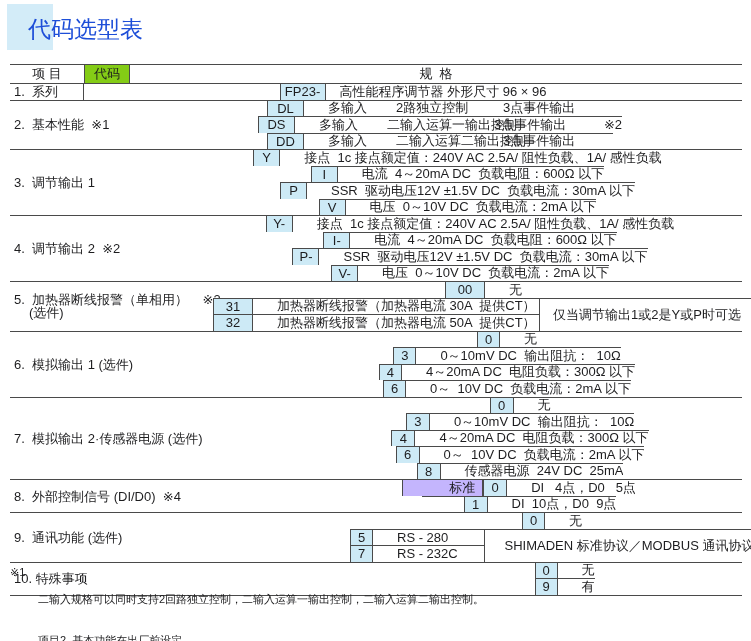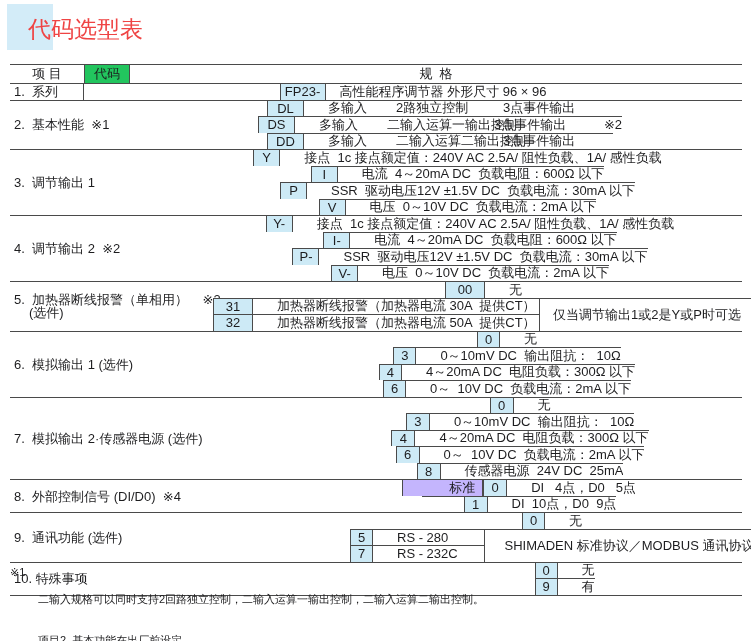--- a/index.html
+++ b/index.html
@@ -2,21 +2,21 @@
 <html><head>
 <meta charset="utf-8">
 <style>
   html,body{margin:0;padding:0;background:#fff;}
   body{width:751px;height:641px;overflow:hidden;
        font-family:"Liberation Sans","DejaVu Sans",sans-serif;color:#1d1d1f;}
   .page{position:relative;width:751px;height:641px;}
 
   
   .title-square{position:absolute;left:7px;top:4px;width:46px;height:46px;background:#d3ecf8;}
-  .page-title{position:absolute;left:28px;top:14px;font-size:23px;color:#ef4444;white-space:pre;}
+  .page-title{position:absolute;left:28px;top:14px;font-size:23px;color:#1d4ed8;white-space:pre;}
 
   
   .table{position:absolute;left:10px;top:64px;width:732px;font-size:13px;
          border-top:1px solid #4a4a4a;box-sizing:border-box;}
   .group{display:flex;border-bottom:1px solid #4a4a4a;}
   .item{display:flex;flex-direction:column;justify-content:center;box-sizing:border-box;
         padding-left:4px;white-space:pre;line-height:13px;}
   .rows{flex:1;display:flex;flex-direction:column;min-width:0;align-items:center;}
   .subrow{display:flex;align-items:stretch;height:15.5px;border-top:1px solid #4a4a4a;min-width:0;}
   .subrow.first{border-top:none;}
@@ -24,21 +24,21 @@
         background:#cdeaf6;border-left:1px solid #4a4a4a;border-right:1px solid #4a4a4a;
         flex:none;}
   .spec{flex:1;display:flex;align-items:center;padding-left:24px;white-space:pre;
         overflow:hidden;min-width:0;}
   .spec.pad14{padding-left:14px;}
 
   
   .thead{display:flex;height:18px;border-bottom:1px solid #4a4a4a;align-items:stretch;}
   .hitem{width:74px;border-right:1px solid #4a4a4a;display:flex;align-items:center;
          justify-content:center;white-space:pre;}
-  .hcode{width:44px;border-right:1px solid #4a4a4a;background:#22c55e;display:flex;
+  .hcode{width:44px;border-right:1px solid #4a4a4a;background:#84cc16;display:flex;
          align-items:center;justify-content:center;}
   .hspec{flex:1;display:flex;align-items:center;justify-content:center;white-space:pre;}
 
   
   .iw1{width:74px;border-right:1px solid #4a4a4a;}
   .iw2{width:128px;}.iw3{width:163px;}.iw4{width:188px;}.iw5{width:215px;}
   .iw6{width:262px;}.iw7{width:288px;}.iw8{width:286px;}.iw9{width:352px;}.iw10{width:377px;}
 
   
   .cw44{width:44px;}.cw38{width:38px;}.cw35{width:35px;}.cw25{width:25px;}

